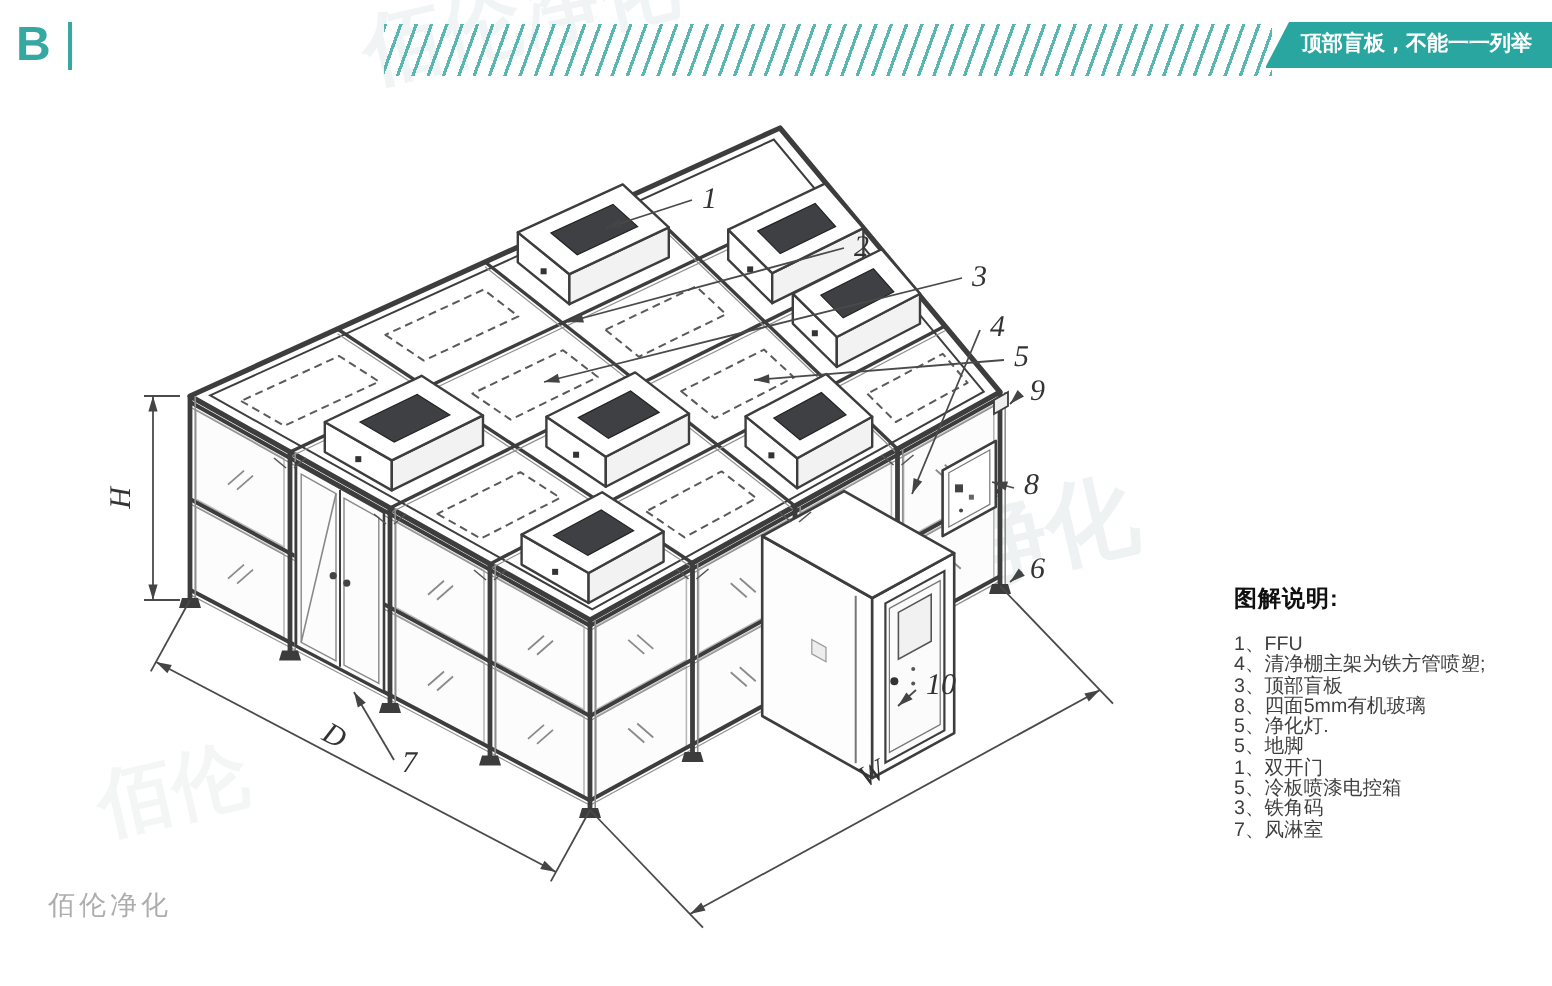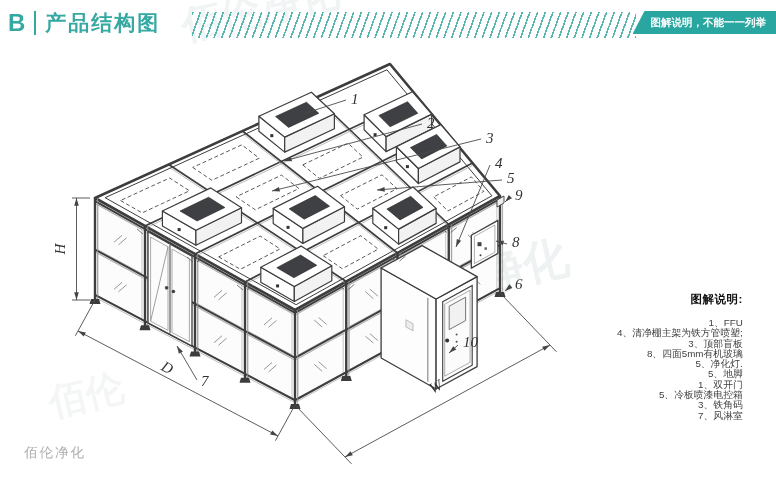--- a/index.html
+++ b/index.html
@@ -13,39 +13,38 @@
   .ptitle{font-size:21px;font-weight:bold;color:#35a8a2;letter-spacing:2px;}
   .stripes{position:absolute;left:192px;top:12px;width:444px;height:26px;
     background:repeating-linear-gradient(110deg,#59b6b1 0,#59b6b1 1.6px,transparent 1.6px,transparent 7.2px);}
   .badge{position:absolute;right:0;top:11px;height:23px;padding:0 10px 0 18px;background:#2aa6a1;
     color:#fff;font-size:10.5px;font-weight:bold;line-height:23px;white-space:nowrap;
     clip-path:polygon(12px 0,100% 0,100% 100%,0 100%);}
   
   svg.diag{position:absolute;left:0;top:0;z-index:1;}
   .cad{font-family:"Liberation Serif",serif;font-style:italic;font-size:15px;fill:#333;}
   
-  .legend{position:absolute;left:617px;top:292px;z-index:4;text-align:right;}
+  .legend{position:absolute;left:617px;top:292px;z-index:4;}
   .legend-title{font-size:11.5px;font-weight:bold;color:#101010;margin-bottom:11px;letter-spacing:0.5px;}
   .lrow{font-size:9.8px;line-height:10.3px;color:#3f3f3f;white-space:nowrap;}
   
   .brand{position:absolute;left:24px;top:444px;font-size:13.5px;color:#adadad;letter-spacing:2px;z-index:4;}
 </style>
 </head>
 <body>
 
 <div class="page">
 
   <div class="header">
     <div class="titlewrap">
       <span class="sec">B</span>
       <span class="hbar"></span>
-      <span class="ptitle">产品结构图</span>
     </div>
     <div class="stripes"></div>
-    <div class="badge">图解说明，不能一一列举</div>
+    <div class="badge">顶部盲板，不能一一列举</div>
   </div>
 
   <svg class="diag" width="776" height="493" viewBox="0 0 776 493">
       <g>
         <text x="185" y="40" fill="#9fb3b5" font-size="40" font-weight="bold" opacity="0.14" transform="rotate(-13 185 40)">佰伦净化</text>
         <text x="392" y="312" fill="#9fb3b5" font-size="46" font-weight="bold" opacity="0.16" transform="rotate(-13 392 312)">佰伦净化</text>
         <text x="52" y="416" fill="#9fb3b5" font-size="38" font-weight="bold" opacity="0.11" transform="rotate(-13 52 416)">佰伦</text>
       </g>
       <g>
         <path fill="#fff" stroke="#3d3d3d" stroke-width="2.6" stroke-linejoin="round" d="M95.0 198.0L390.0 64.0L500.0 196.0L295.0 310.0Z"></path>

